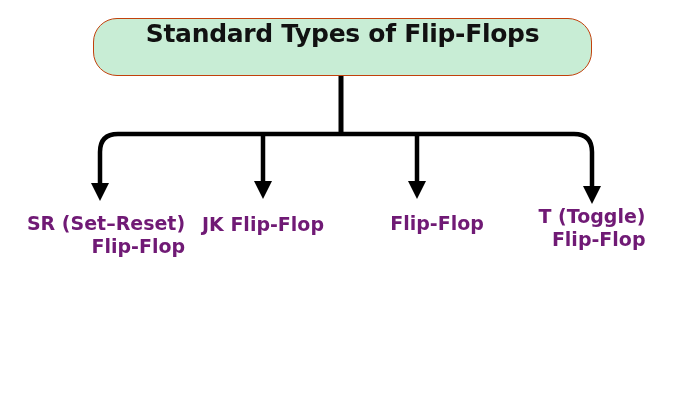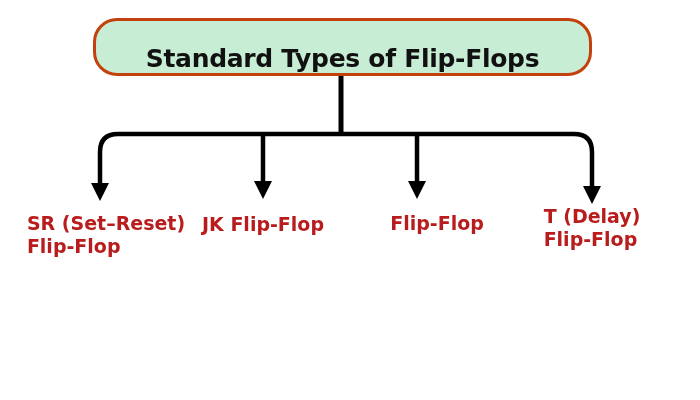--- a/index.html
+++ b/index.html
@@ -6,42 +6,42 @@
   html, body { width: 700px; height: 400px; background: #ffffff; overflow: hidden; }
   body { position: relative; font-family: "DejaVu Sans", sans-serif; }
 
   .canvas { position: absolute; inset: 0; width: 700px; height: 400px; }
 
   .title-box {
     position: absolute;
     left: 93px; top: 18px;
     width: 499px; height: 58px;
     background: #c8edd5;
-    border: 3px solid #c2410c;
+    border: 1px solid #c2410c;
     border-radius: 24px;
-    display: flex; align-items: flex-end; justify-content: center;
+    display: flex; align-items: flex-start; justify-content: center;
   }
   .title-box .title-text {
     font-size: 25px;
     font-weight: 700;
     letter-spacing: -0.3px;
     color: #111111;
     white-space: nowrap;
   }
 
   svg.connectors { position: absolute; left: 0; top: 0; }
 
   .node-label {
     position: absolute;
     transform: translateX(-50%);
-    text-align: left;
+    text-align: right;
     font-weight: 700;
     font-size: 19px;
     line-height: 23px;
-    color: #b91c1c;
+    color: #701a75;
     white-space: nowrap;
   }
   .node-label span { display: block; }
 
   .node-1 { left: 106px; top: 212px; }
   .node-2 { left: 263px; top: 213px; }
   .node-3 { left: 437px; top: 212px; }
   .node-4 { left: 592px; top: 205px; }
 
   .logo {
@@ -104,18 +104,18 @@
     <span>Flip-Flop</span>
   </div>
   <div class="node-label node-2">
     <span>JK Flip-Flop</span>
     <span></span>
   </div>
   <div class="node-label node-3">
     <span>Flip-Flop</span>
   </div>
   <div class="node-label node-4">
-    <span>T (Delay)</span>
+    <span>T (Toggle)</span>
     <span>Flip-Flop</span>
   </div>
 
 
 </div>
 
 </body></html>

